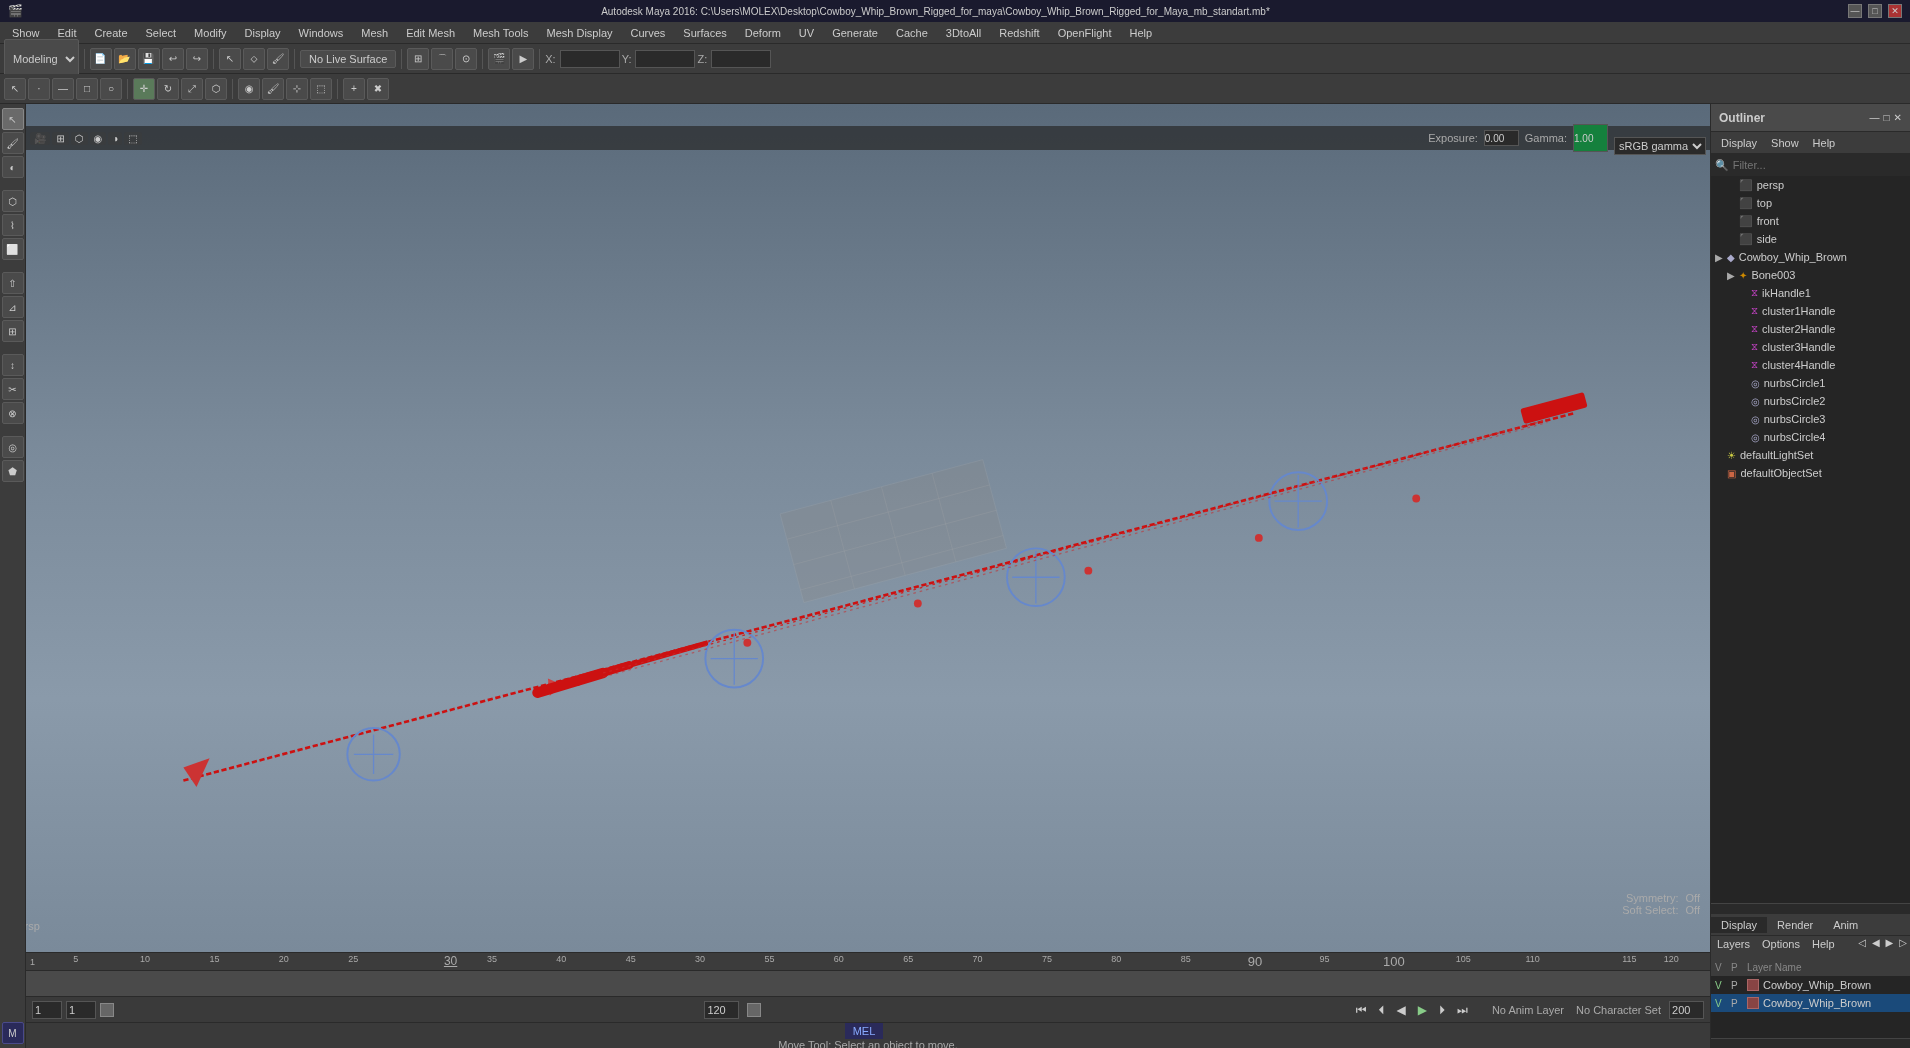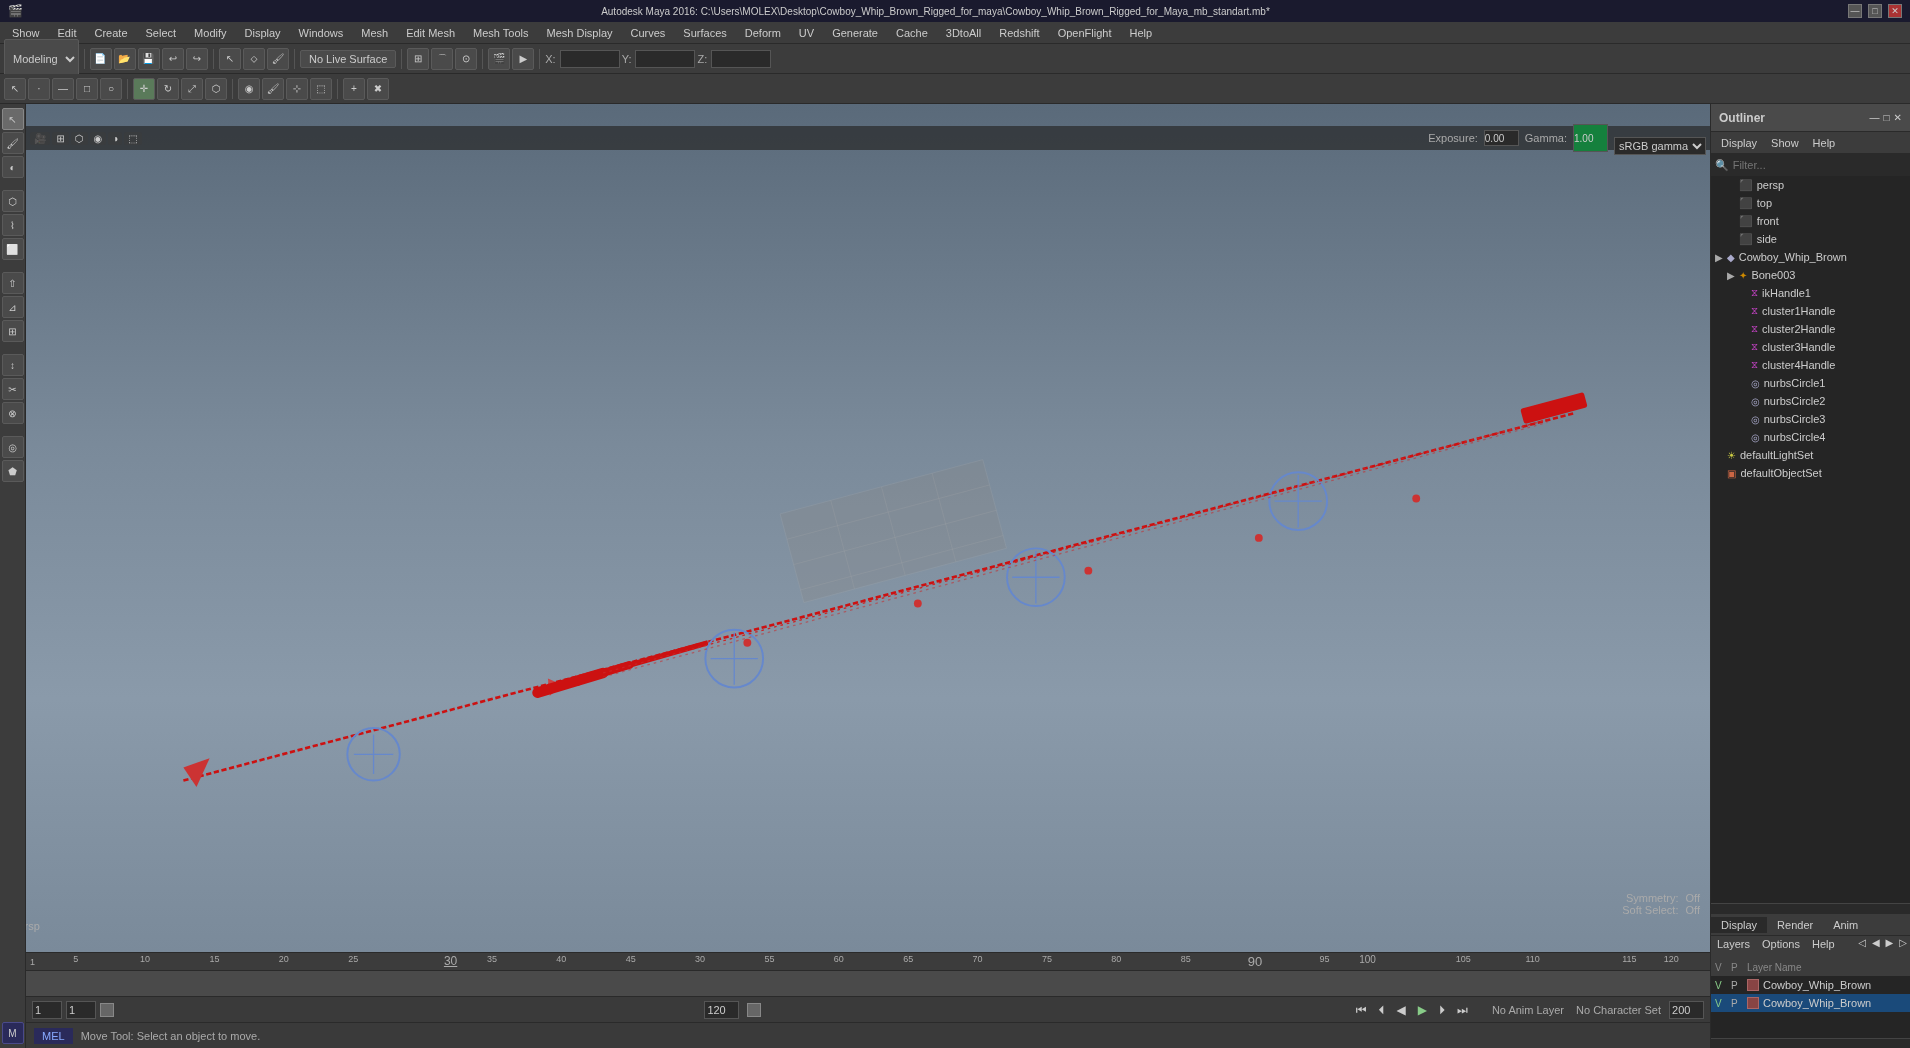--- a/index.html
+++ b/index.html
@@ -311,20 +311,21 @@
       background: #4a4a4a;
       border-top: 1px solid #2a2a2a;
     }
     #status-row {
       height: 26px;
       background: #3a3a3a;
       display: flex;
       align-items: center;
       padding: 0 8px;
       border-top: 1px solid #2a2a2a;
+      flex-direction: column;
     }
 
     
     .coord-label { color: #aaa; font-size: 11px; margin-right: 2px; }
     .coord-field {
       width: 60px; height: 18px;
       background: #2a2a2a;
       border: 1px solid #555;
       color: #ccc;
       font-size: 11px;
@@ -608,21 +609,21 @@
           <span style="font-size:9px;color:#aaa;flex:1;text-align:center;">30</span>
           <span style="font-size:9px;color:#aaa;flex:1;text-align:center;">55</span>
           <span style="font-size:9px;color:#aaa;flex:1;text-align:center;">60</span>
           <span style="font-size:9px;color:#aaa;flex:1;text-align:center;">65</span>
           <span style="font-size:9px;color:#aaa;flex:1;text-align:center;">70</span>
           <span style="font-size:9px;color:#aaa;flex:1;text-align:center;">75</span>
           <span style="font-size:9px;color:#aaa;flex:1;text-align:center;">80</span>
           <span style="font-size:9px;color:#aaa;flex:1;text-align:center;">85</span>
           <span style="font-size:13px;color:#aaa;flex:1;text-align:center;">90</span>
           <span style="font-size:9px;color:#aaa;flex:1;text-align:center;">95</span>
-          <span style="font-size:10px;color:#aaa;flex:1;text-align:left;">100</span>
+          <span style="font-size:13px;color:#aaa;flex:1;text-align:center;">100</span>
           <span style="font-size:9px;color:#aaa;flex:1;text-align:center;">105</span>
           <span style="font-size:9px;color:#aaa;flex:1;text-align:center;">110</span>
           <span style="font-size:9px;color:#aaa;flex:1;text-align:right;">115</span>
           <span style="font-size:9px;color:#aaa;flex:1;text-align:center;">120</span>
         </div>
       </div>
 
       <div id="timeline-track-row"></div>
 
       <div id="anim-row">

